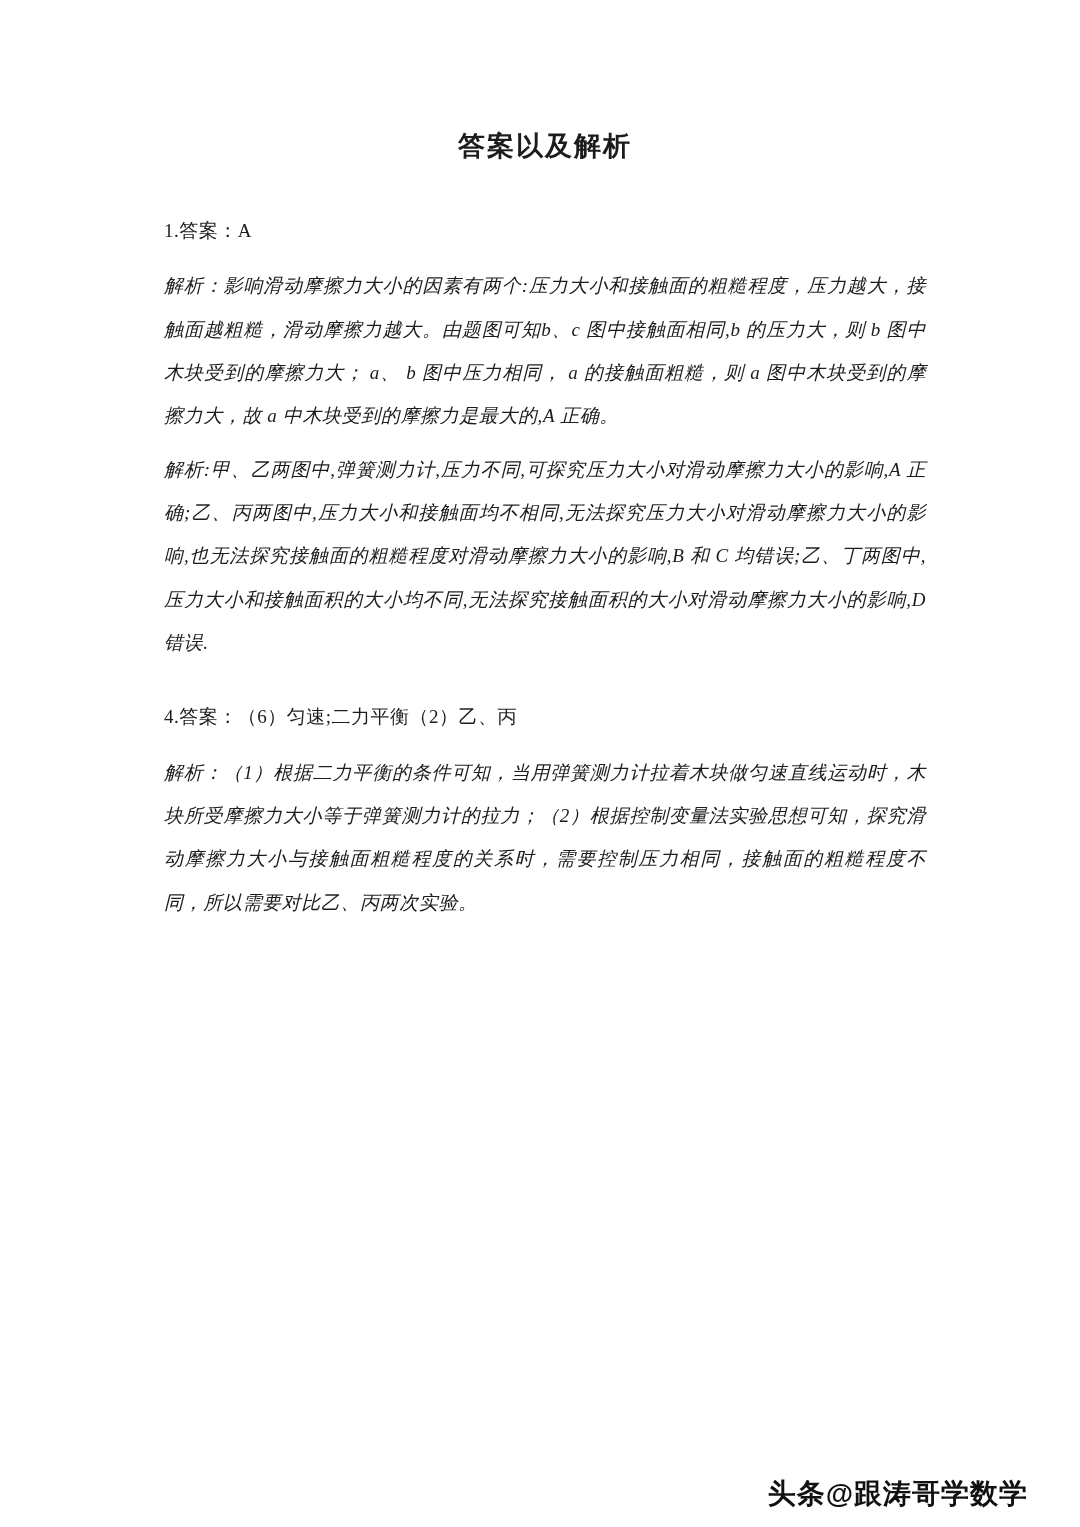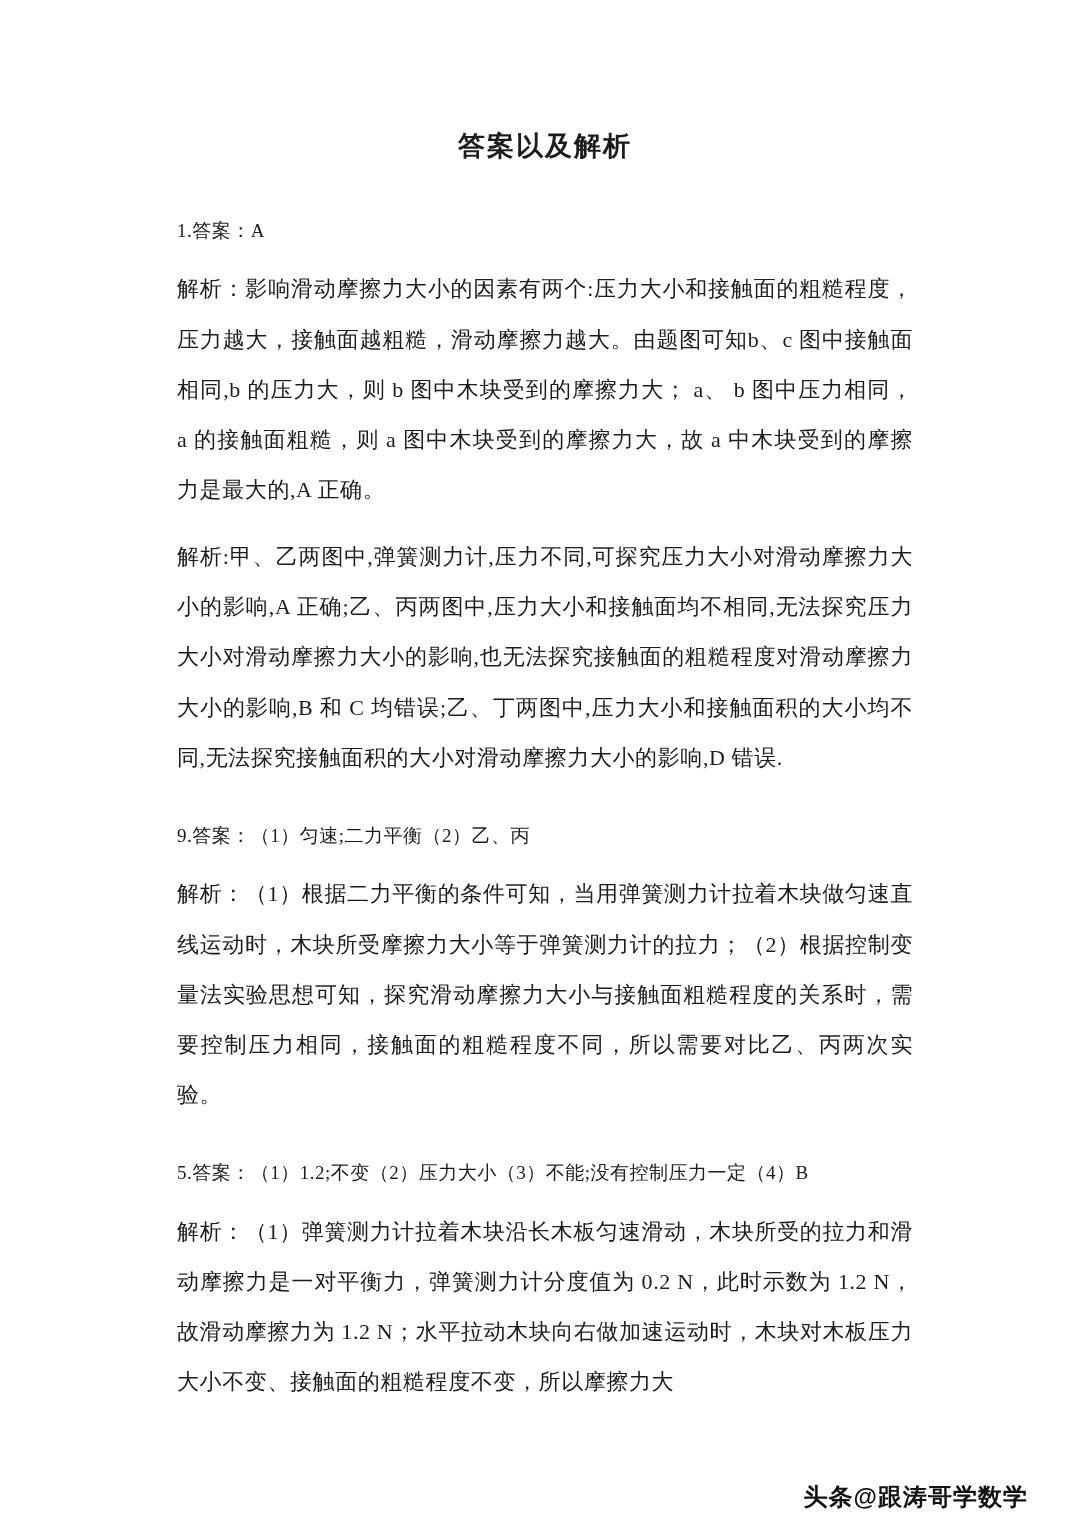--- a/index.html
+++ b/index.html
@@ -20,43 +20,44 @@
     overflow: hidden;
   }
   .doc-title {
     text-align: center;
     font-size: 27px;
     font-weight: bold;
     letter-spacing: 2px;
     margin: 0 0 52px 0;
   }
   .answer-item {
-    margin: 17px;
+    margin: 4px;
   }
   .answer-line {
     font-size: 19px;
     line-height: 1.6;
     margin: 38px 0 18px 0;
     letter-spacing: 0.5px;
   }
   .analysis-para {
-    font-size: 22px;
+    font-size: 19px;
     line-height: 2.28;
     text-align: justify;
     margin: 0 0 10px 0;
     letter-spacing: 0.6px;
+    font-style: italic;
   }
   .answer-item.tight .answer-line {
     margin-bottom: 2px;
   }
   .watermark {
     position: absolute;
     right: 52px;
     bottom: 14px;
-    font-size: 24px;
+    font-size: 28px;
     font-weight: bold;
     letter-spacing: 1px;
     color: #111111;
     font-family: "Liberation Sans", "DejaVu Sans", sans-serif;
   }
 </style>
 </head>
 <body>
 
 <div class="page">
@@ -67,26 +68,22 @@
     <p class="answer-line">1.答案：A</p>
     <p class="analysis-para">解析：影响滑动摩擦力大小的因素有两个:压力大小和接触面的粗糙程度，压力越大，接触面越粗糙，滑动摩擦力越大。由题图可知b、c 图中接触面相同,b 的压力大，则 b 图中木块受到的摩擦力大； a、 b 图中压力相同， a 的接触面粗糙，则 a 图中木块受到的摩擦力大，故 a 中木块受到的摩擦力是最大的,A 正确。</p>
   </section>
 
 
   <section class="answer-item tight">
     <p class="analysis-para">解析:甲、乙两图中,弹簧测力计,压力不同,可探究压力大小对滑动摩擦力大小的影响,A 正确;乙、丙两图中,压力大小和接触面均不相同,无法探究压力大小对滑动摩擦力大小的影响,也无法探究接触面的粗糙程度对滑动摩擦力大小的影响,B 和 C 均错误;乙、丁两图中,压力大小和接触面积的大小均不同,无法探究接触面积的大小对滑动摩擦力大小的影响,D 错误.</p>
   </section>
 
   <section class="answer-item">
-    <p class="answer-line">9.答案：（1）匀速;二力平衡（2）乙、丙</p>
+    <p class="answer-line">4.答案：（6）匀速;二力平衡（2）乙、丙</p>
     <p class="analysis-para">解析：（1）根据二力平衡的条件可知，当用弹簧测力计拉着木块做匀速直线运动时，木块所受摩擦力大小等于弹簧测力计的拉力；（2）根据控制变量法实验思想可知，探究滑动摩擦力大小与接触面粗糙程度的关系时，需要控制压力相同，接触面的粗糙程度不同，所以需要对比乙、丙两次实验。</p>
   </section>
 
-  <section class="answer-item">
-    <p class="answer-line">5.答案：（1）1.2;不变（2）压力大小（3）不能;没有控制压力一定（4）B</p>
-    <p class="analysis-para">解析：（1）弹簧测力计拉着木块沿长木板匀速滑动，木块所受的拉力和滑动摩擦力是一对平衡力，弹簧测力计分度值为 0.2 N，此时示数为 1.2 N，故滑动摩擦力为 1.2 N；水平拉动木块向右做加速运动时，木块对木板压力大小不变、接触面的粗糙程度不变，所以摩擦力大</p>
-  </section>
 
   <div class="watermark">
     <span>头条@跟涛哥学数学</span>
   </div>
 
 </div>
 
 </body></html>

